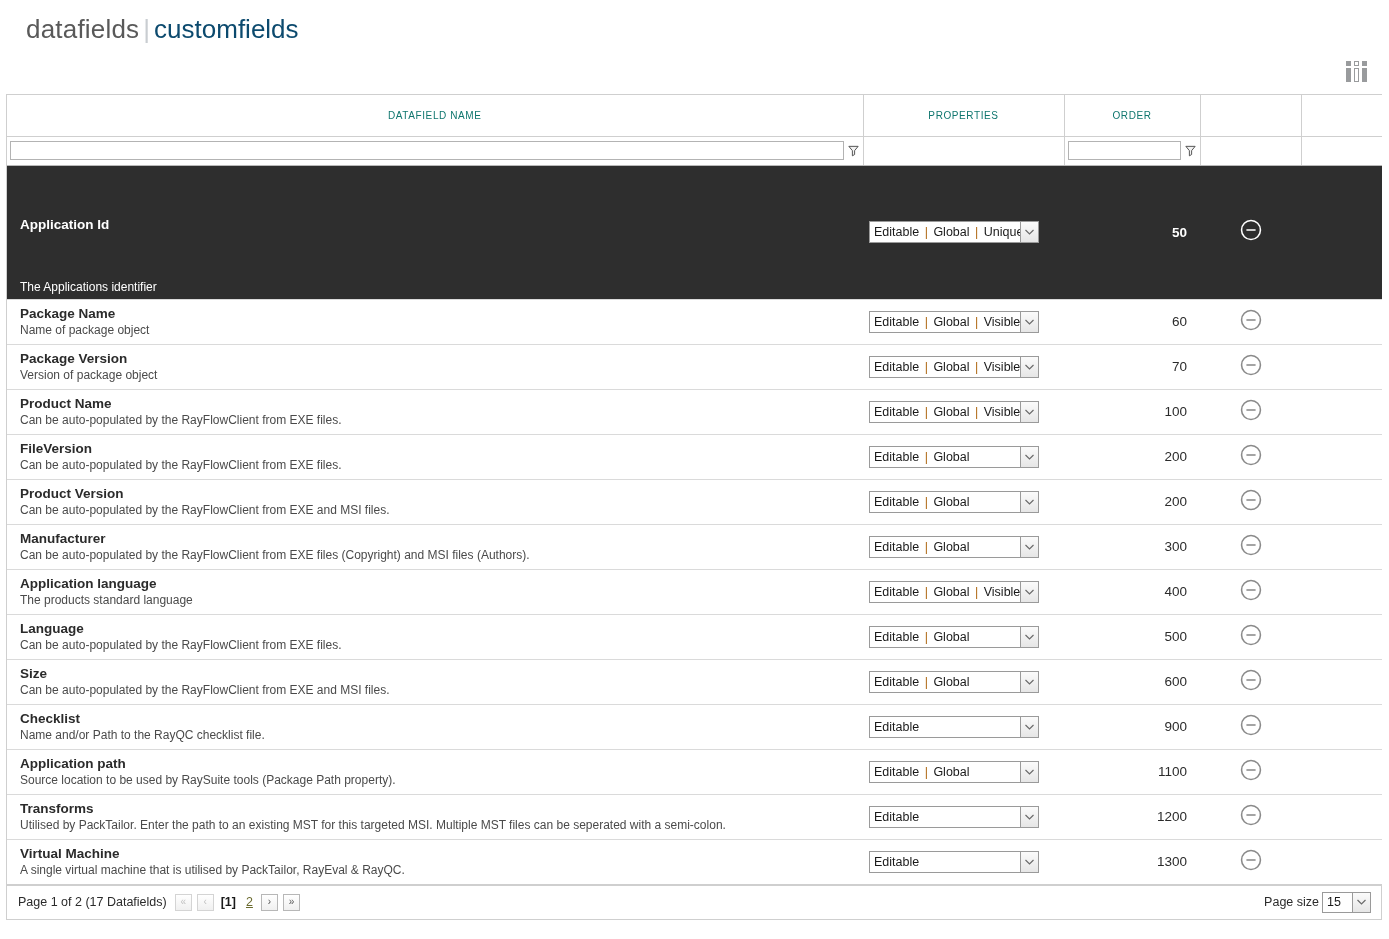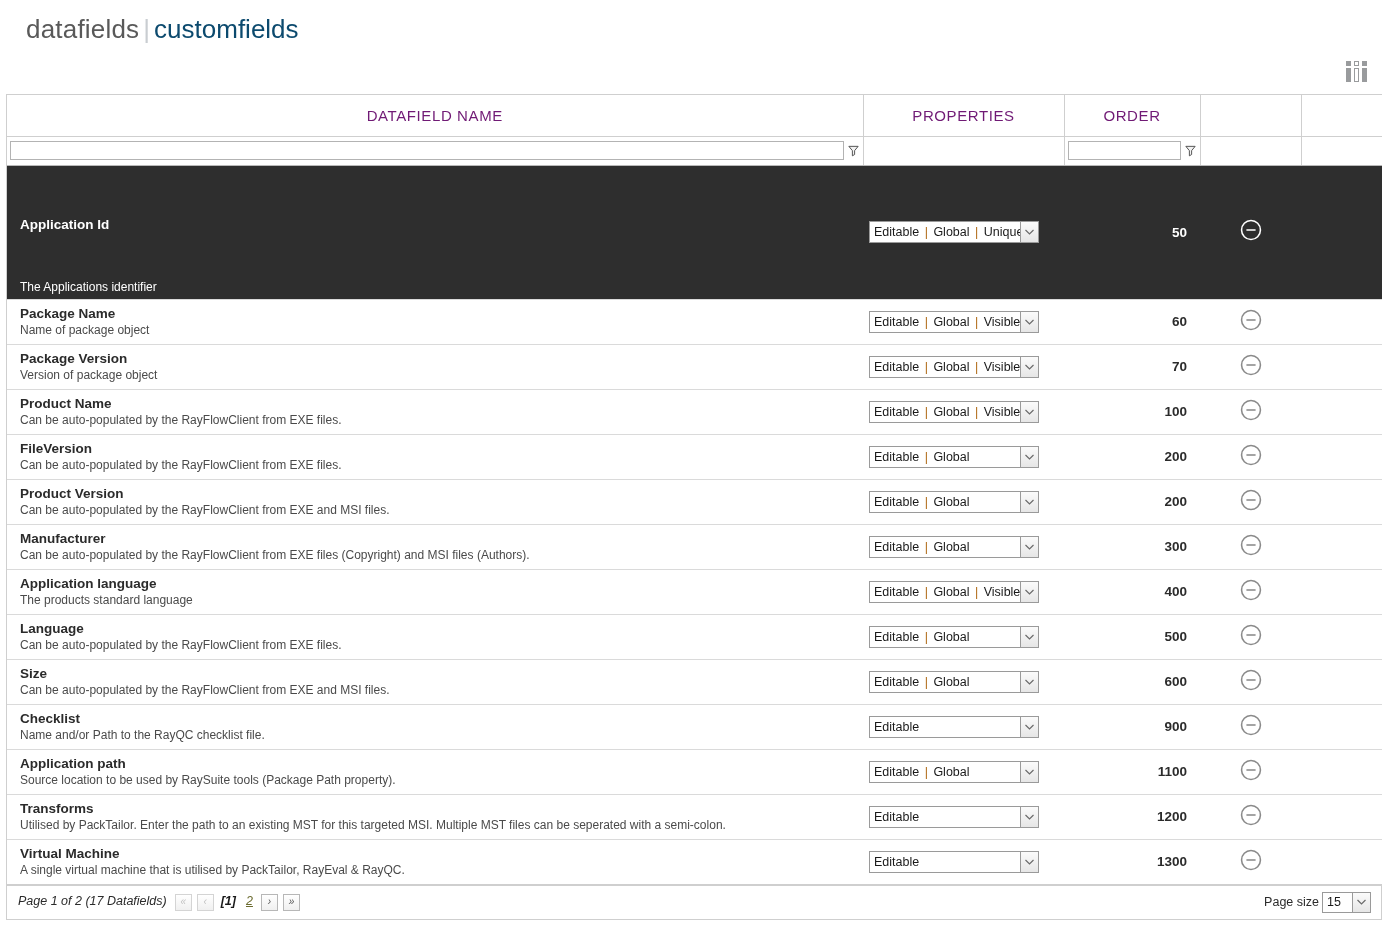--- a/index.html
+++ b/index.html
@@ -68,22 +68,22 @@
   table.grid col.c-order  { width: 136px; }
   table.grid col.c-act1   { width: 101px; }
   table.grid col.c-act2   { width: 81px; }
 
   
   tr.head th {
     height: 41px;
     border-right: 1px solid #cfcfcf;
     border-bottom: 1px solid #cfcfcf;
     font-weight: normal;
-    font-size: 15px;
-    color: #701a75;
+    font-size: 10px;
+    color: #0f766e;
     letter-spacing: .6px;
     text-align: center;
     background: #fff;
   }
   tr.head th:last-child { border-right: none; }
 
   
   tr.filter td {
     height: 29px;
     border-right: 1px solid #cfcfcf;
@@ -164,40 +164,39 @@
     display: flex; align-items: center; justify-content: center;
   }
   .prop-select .prop-arrow svg { display: block; }
 
   
   td.order-cell {
     text-align: right;
     padding-right: 13px;
     font-size: 13.5px;
     color: #2b2b2b;
-    font-weight: bold;
   }
   tr.datarow.selected td.order-cell { color: #ffffff; font-weight: bold; }
 
   
   td.act1-cell { text-align: center; }
   .circle-icon { display: inline-block; width: 22px; height: 22px; cursor: pointer; }
   td.act2-cell { }
 
   
   #pager {
     border-top: 1px solid #cfcfcf;
     height: 34px;
     display: flex;
     align-items: center;
     justify-content: space-between;
     padding: 0 10px 0 11px;
     background: #fff;
   }
-  .pager-left { display: flex; gap: 5px; font-style: italic; }
+  .pager-left { display: flex; align-items: center; gap: 5px; }
   .pager-info { font-size: 12.5px; color: #2b2b2b; margin-right: 3px; }
   .pg-btn {
     width: 17px; height: 17px;
     border: 1px solid #b7b7b7;
     background: linear-gradient(#ffffff, #f0f0f0);
     display: flex; align-items: center; justify-content: center;
     font-size: 10px;
     color: #555;
     cursor: pointer;
     line-height: 1;

